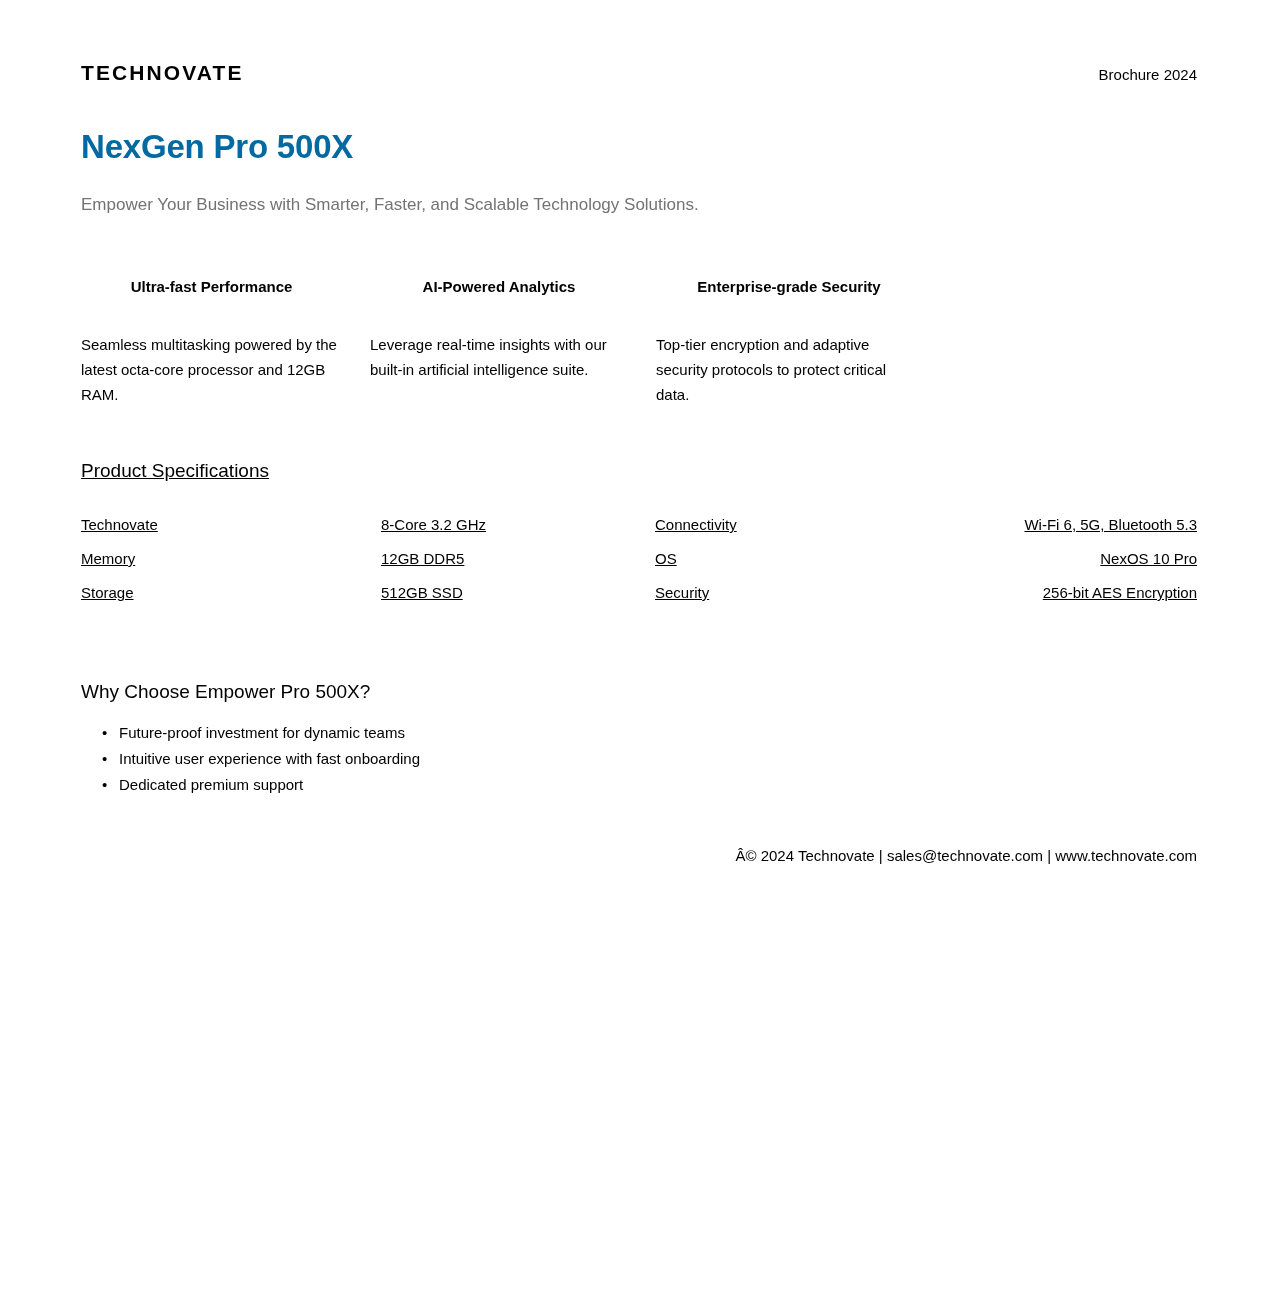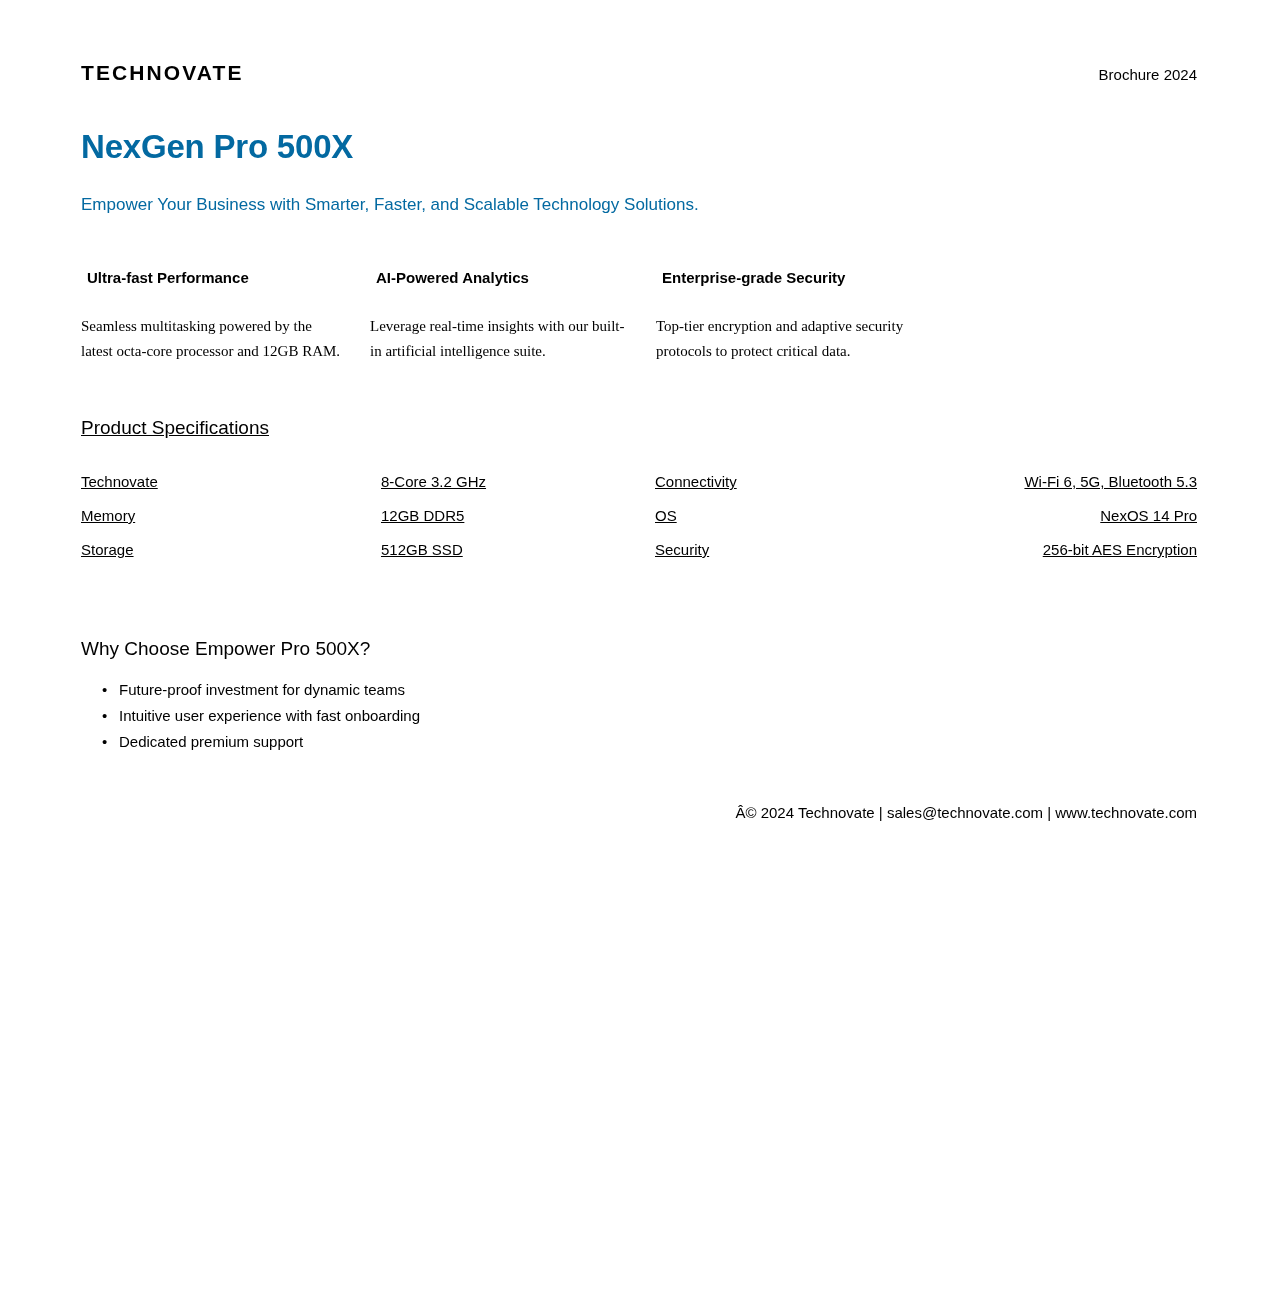--- a/index.html
+++ b/index.html
@@ -58,48 +58,48 @@
     line-height: 1.15;
     letter-spacing: -0.2px;
     color: #0369a1;
   }
   .tagline {
     margin: 0;
     padding-top: 27px;
     font-size: 17px;
     font-weight: normal;
     line-height: 1.4;
-    color: #0369a1;
+    color: #737373;
   }
 
   
   .features {
     display: grid;
     grid-template-columns: 289px 286px 294px 247px;
     padding-top: 46px;
   }
   .feature-col {
     padding-right: 28px;
     box-sizing: border-box;
   }
   .feature-heading {
-    margin: 6px;
+    margin: 15px;
     font-size: 15px;
     font-weight: bold;
     line-height: 1.2;
     color: #000;
+    text-align: center;
   }
   .feature-body {
     margin: 0;
     padding-top: 21px;
     font-size: 15px;
     font-weight: normal;
     line-height: 25px;
     color: #000;
-    font-family: Liberation Serif, serif;
   }
 
   
   .section-heading {
     margin: 0;
     font-size: 19px;
     font-weight: normal;
     line-height: 1.2;
     color: #000;
   }
@@ -199,21 +199,21 @@
           <tr>
             <td class="spec-label-a">Technovate</td>
             <td class="spec-value-a">8-Core 3.2 GHz</td>
             <td class="spec-label-b">Connectivity</td>
             <td class="spec-value-b">Wi-Fi 6, 5G, Bluetooth 5.3</td>
           </tr>
           <tr>
             <td class="spec-label-a">Memory</td>
             <td class="spec-value-a">12GB DDR5</td>
             <td class="spec-label-b">OS</td>
-            <td class="spec-value-b">NexOS 14 Pro</td>
+            <td class="spec-value-b">NexOS 10 Pro</td>
           </tr>
           <tr>
             <td class="spec-label-a">Storage</td>
             <td class="spec-value-a">512GB SSD</td>
             <td class="spec-label-b">Security</td>
             <td class="spec-value-b">256-bit AES Encryption</td>
           </tr>
         </tbody>
       </table>
     </div>

